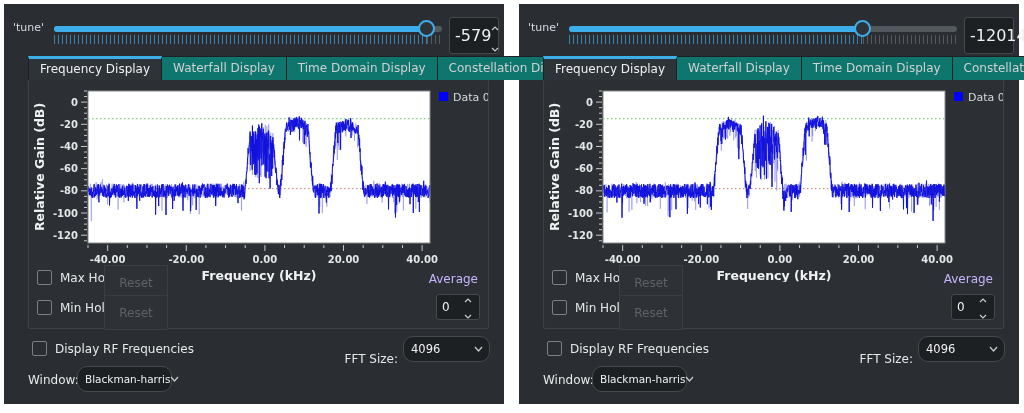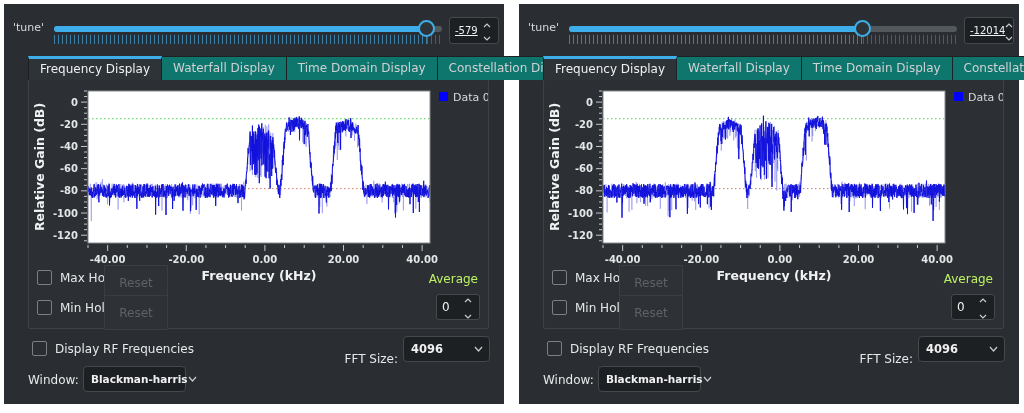--- a/index.html
+++ b/index.html
@@ -13,51 +13,51 @@
   .track{position:absolute;left:0;top:6px;height:6px;width:100%;background:#53585c;border-radius:3px;}
   .fill{height:100%;background:#3daee9;border-radius:3px;}
   .sticks{position:absolute;left:0;right:0;top:15px;height:9px;}
   .sticks div{position:absolute;top:0;height:100%;}
   .sticks .t-fill{background:repeating-linear-gradient(90deg,#3c80a8 0 1px,transparent 1px 4px);}
   .sticks .t-rest{background:repeating-linear-gradient(90deg,#54595d 0 1px,transparent 1px 4px);}
   .handle{position:absolute;top:0;width:13px;height:13px;border-radius:50%;background:#2e3338;border:2px solid #3daee9;}
 
   .spinbox{position:absolute;background:#1d2023;border:1px solid #45494e;border-radius:3px;
     color:#eff0f1;display:flex;align-items:center;box-sizing:border-box;}
-  .tune-spin{left:445px;top:13px;width:50px;height:27px;font-size:10px;text-decoration:underline;}
+  .tune-spin{left:445px;top:13px;width:50px;height:37px;font-size:16px;}
   .spin-value{flex:1;padding-left:5px;white-space:nowrap;}
   .spin-btns{width:14px;display:flex;flex-direction:column;align-items:center;gap:2px;padding-right:4px;}
 
   
   .tabbar{position:absolute;left:24px;top:52px;display:flex;z-index:2;font-size:12px;text-align:right;}
   .tab{height:23px;line-height:23px;padding:0 11px;background:#0f766e;color:#cfd1d3;
     border:1px solid #1e2124;border-bottom:none;border-left:none;white-space:nowrap;}
   .tab:first-child{border-left:1px solid #1e2124;}
   .tab.active{background:#2e3338;color:#eff0f1;border-top:3px solid #3daee9;line-height:20px;height:21px;}
   .tabframe{position:absolute;left:24px;top:75px;width:461px;height:250px;border:1px solid #3d4246;
     background:#2c3034;border-radius:2px;box-sizing:border-box;}
   .plot{position:absolute;left:26px;top:78px;}
 
   
   .checkrow{position:absolute;display:flex;align-items:center;gap:8px;font-size:12px;color:#e6e8e9;}
   .checkbox{width:13px;height:13px;border:1px solid #7b8084;border-radius:2px;background:#2a2e32;flex:0 0 auto;}
   .reset-btn{position:absolute;width:64px;height:35px;background:#2e3236;border:1px solid #3a3e42;
     border-radius:0;color:#5d6266;font-size:12px;font-family:inherit;}
-  .avg-label{position:absolute;right:26px;top:268px;font-size:12px;color:#bef264;}
+  .avg-label{position:absolute;right:26px;top:268px;font-size:12px;color:#c4b5fd;}
   .avg-spin{left:432px;top:290px;width:44px;height:26px;font-size:12px;}
 
   
   .fft-label{position:absolute;right:106px;top:348px;font-size:12px;color:#e6e8e9;}
-  .dropdown{position:absolute;background:#1d2023;border:1px solid #45494e;border-radius:4px;color:#eff0f1;
-    display:flex;align-items:center;box-sizing:border-box;font-weight:bold;}
+  .dropdown{position:absolute;background:#1d2023;border:1px solid #45494e;border-radius:10px;color:#eff0f1;
+    display:flex;align-items:center;box-sizing:border-box;}
   .dd-value{flex:1;padding-left:7px;white-space:nowrap;}
   .dd-chev{padding-right:6px;display:flex;}
   .fft-dd{left:399px;top:332px;width:87px;height:26px;font-size:11.5px;}
   .window-label{position:absolute;left:24px;top:369px;font-size:12px;color:#e6e8e9;}
-  .window-dd{left:79px;top:362px;width:103px;height:26px;font-size:10.5px;text-align:right;}
+  .window-dd{left:73px;top:362px;width:95px;height:26px;font-size:10.5px;text-align:right;}
 </style>
 </head>
 <body>
 
 <div class="app" id="app">
   <section class="panel">
     <span class="tune-label">'tune'</span>
     <div class="slider">
       <div class="track">
           <div class="fill" style="width: 96.1%;"></div>

